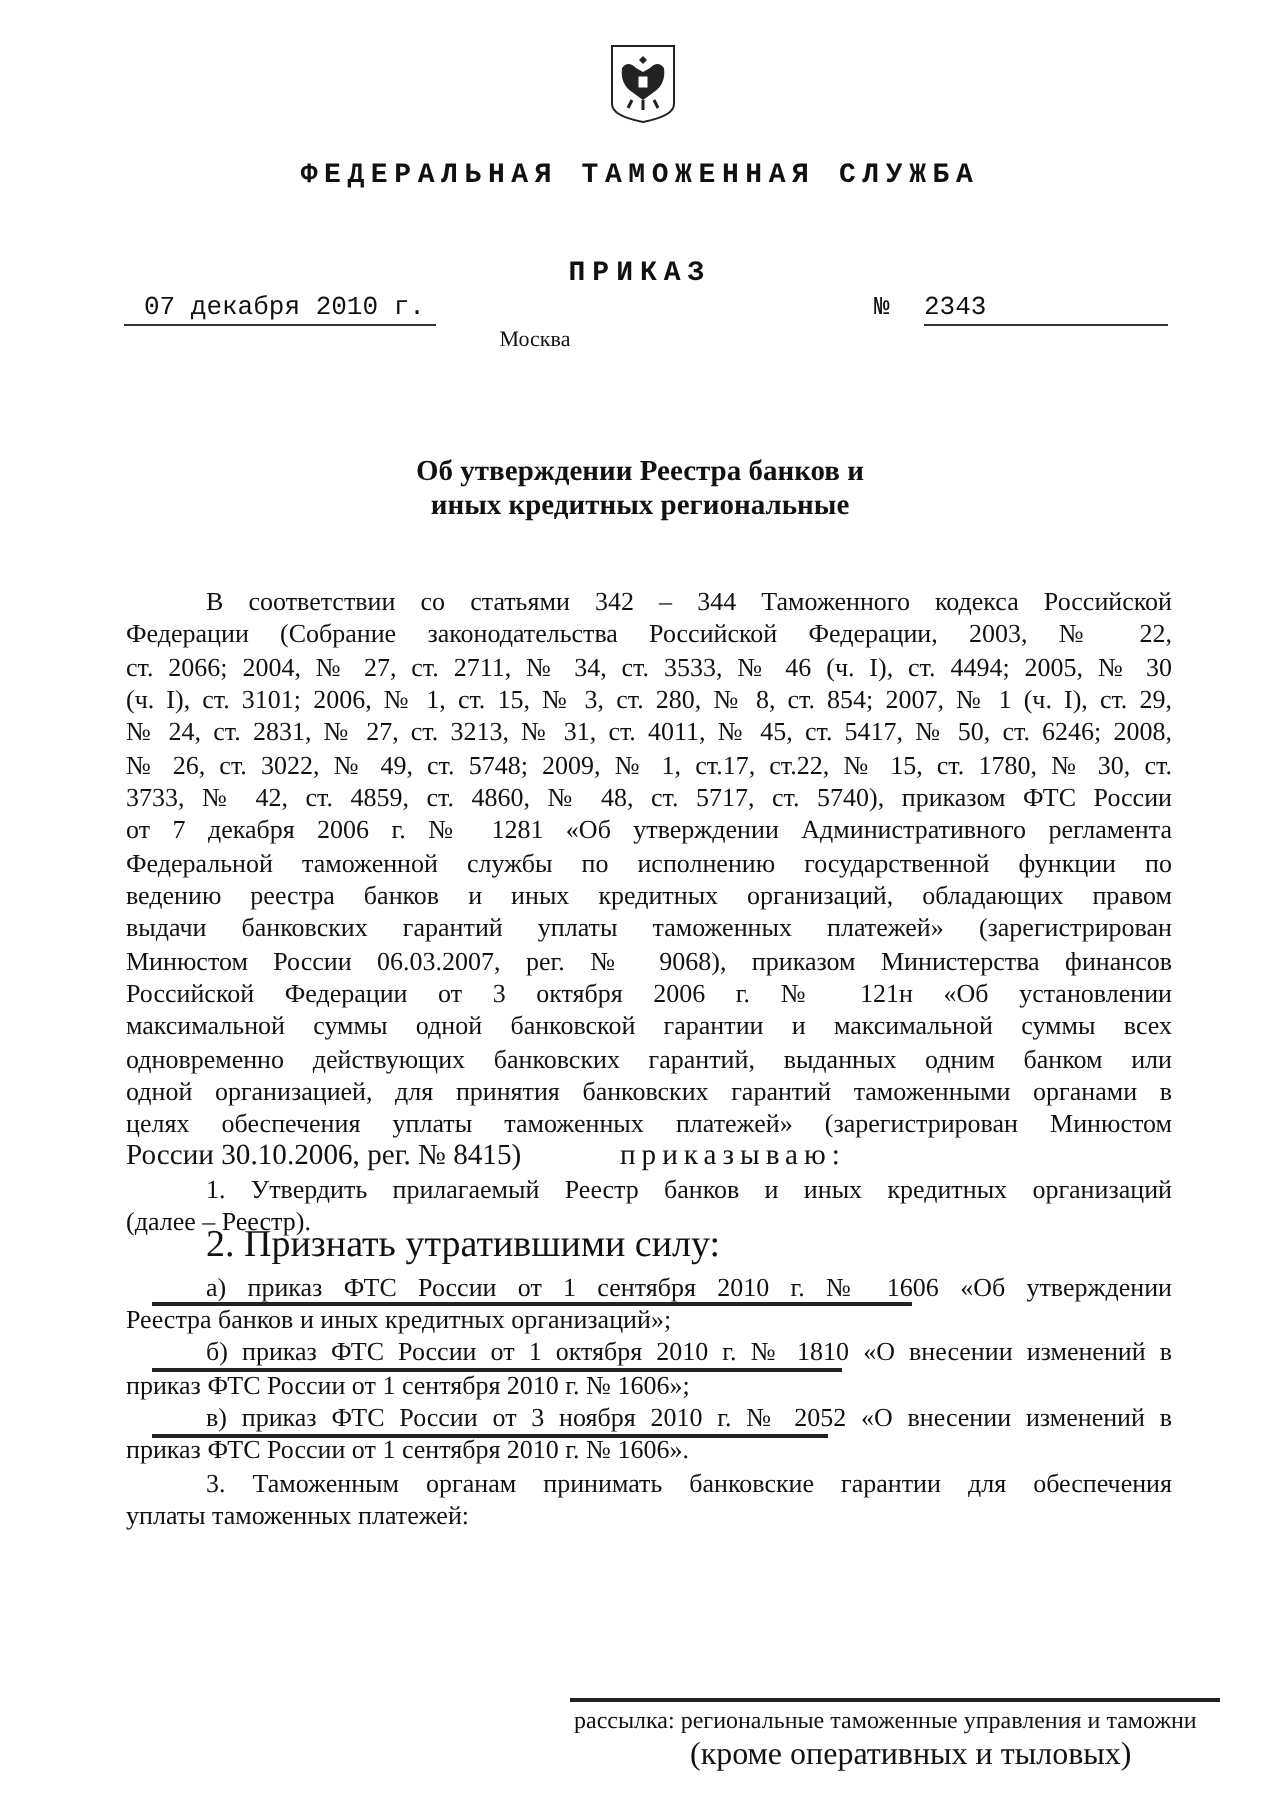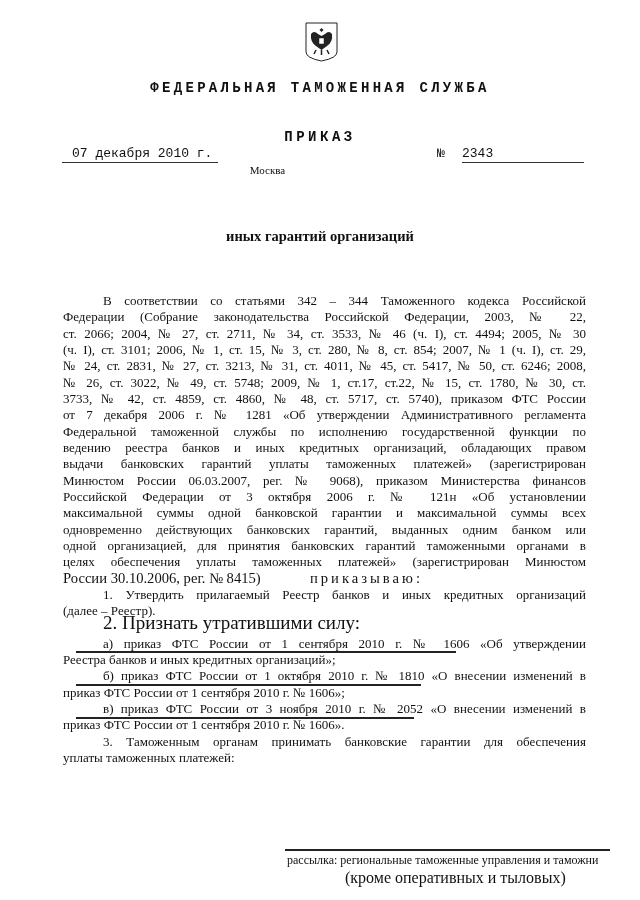--- a/index.html
+++ b/index.html
@@ -36,21 +36,22 @@
 </div>
 
 <div class="abs org">ФЕДЕРАЛЬНАЯ ТАМОЖЕННАЯ СЛУЖБА</div>
 <div class="abs title">ПРИКАЗ</div>
 <div class="abs date">07 декабря 2010 г.</div>
 <div class="abs numlabel">№</div>
 <div class="abs numval">2343</div>
 <div class="abs city">Москва</div>
 
 <div class="abs subject">
-  <div>иных гарантий организаций</div>
+  <div>Об утверждении Реестра банков и</div>
+  <div>иных кредитных региональные</div>
 </div>
 
 <div class="ln ind" style="top: 293px; white-space: nowrap;"><span>В соответствии со статьями 342 – 344 Таможенного кодекса Российской</span></div>
 <div class="ln" style="top: 309px; white-space: nowrap;"><span>Федерации (Собрание законодательства Российской  Федерации, 2003, № 22,</span></div>
 <div class="ln" style="top: 325.5px; white-space: nowrap;"><span style="word-spacing: 0.00078125px;">ст. 2066; 2004, № 27, ст. 2711, № 34, ст. 3533, № 46 (ч. I), ст. 4494; 2005,  № 30</span></div>
 <div class="ln" style="top: 342px; white-space: nowrap;"><span>(ч. I), ст. 3101; 2006, № 1, ст. 15, № 3, ст. 280, № 8, ст. 854; 2007, № 1 (ч. I), ст. 29,</span></div>
 <div class="ln" style="top: 358px; white-space: nowrap;"><span>№ 24, ст. 2831, № 27, ст. 3213, № 31, ст. 4011, № 45, ст. 5417, № 50, ст. 6246; 2008,</span></div>
 <div class="ln" style="top: 374.5px; white-space: nowrap;"><span>№ 26, ст. 3022, № 49, ст. 5748; 2009, № 1, ст.17, ст.22, № 15, ст. 1780, № 30, ст.</span></div>
 <div class="ln" style="top: 391px; white-space: nowrap;"><span>3733, № 42, ст. 4859, ст. 4860, № 48, ст. 5717, ст. 5740), приказом  ФТС России</span></div>
 <div class="ln" style="top: 407px; white-space: nowrap;"><span>от 7 декабря 2006 г. № 1281 «Об утверждении Административного регламента</span></div>

